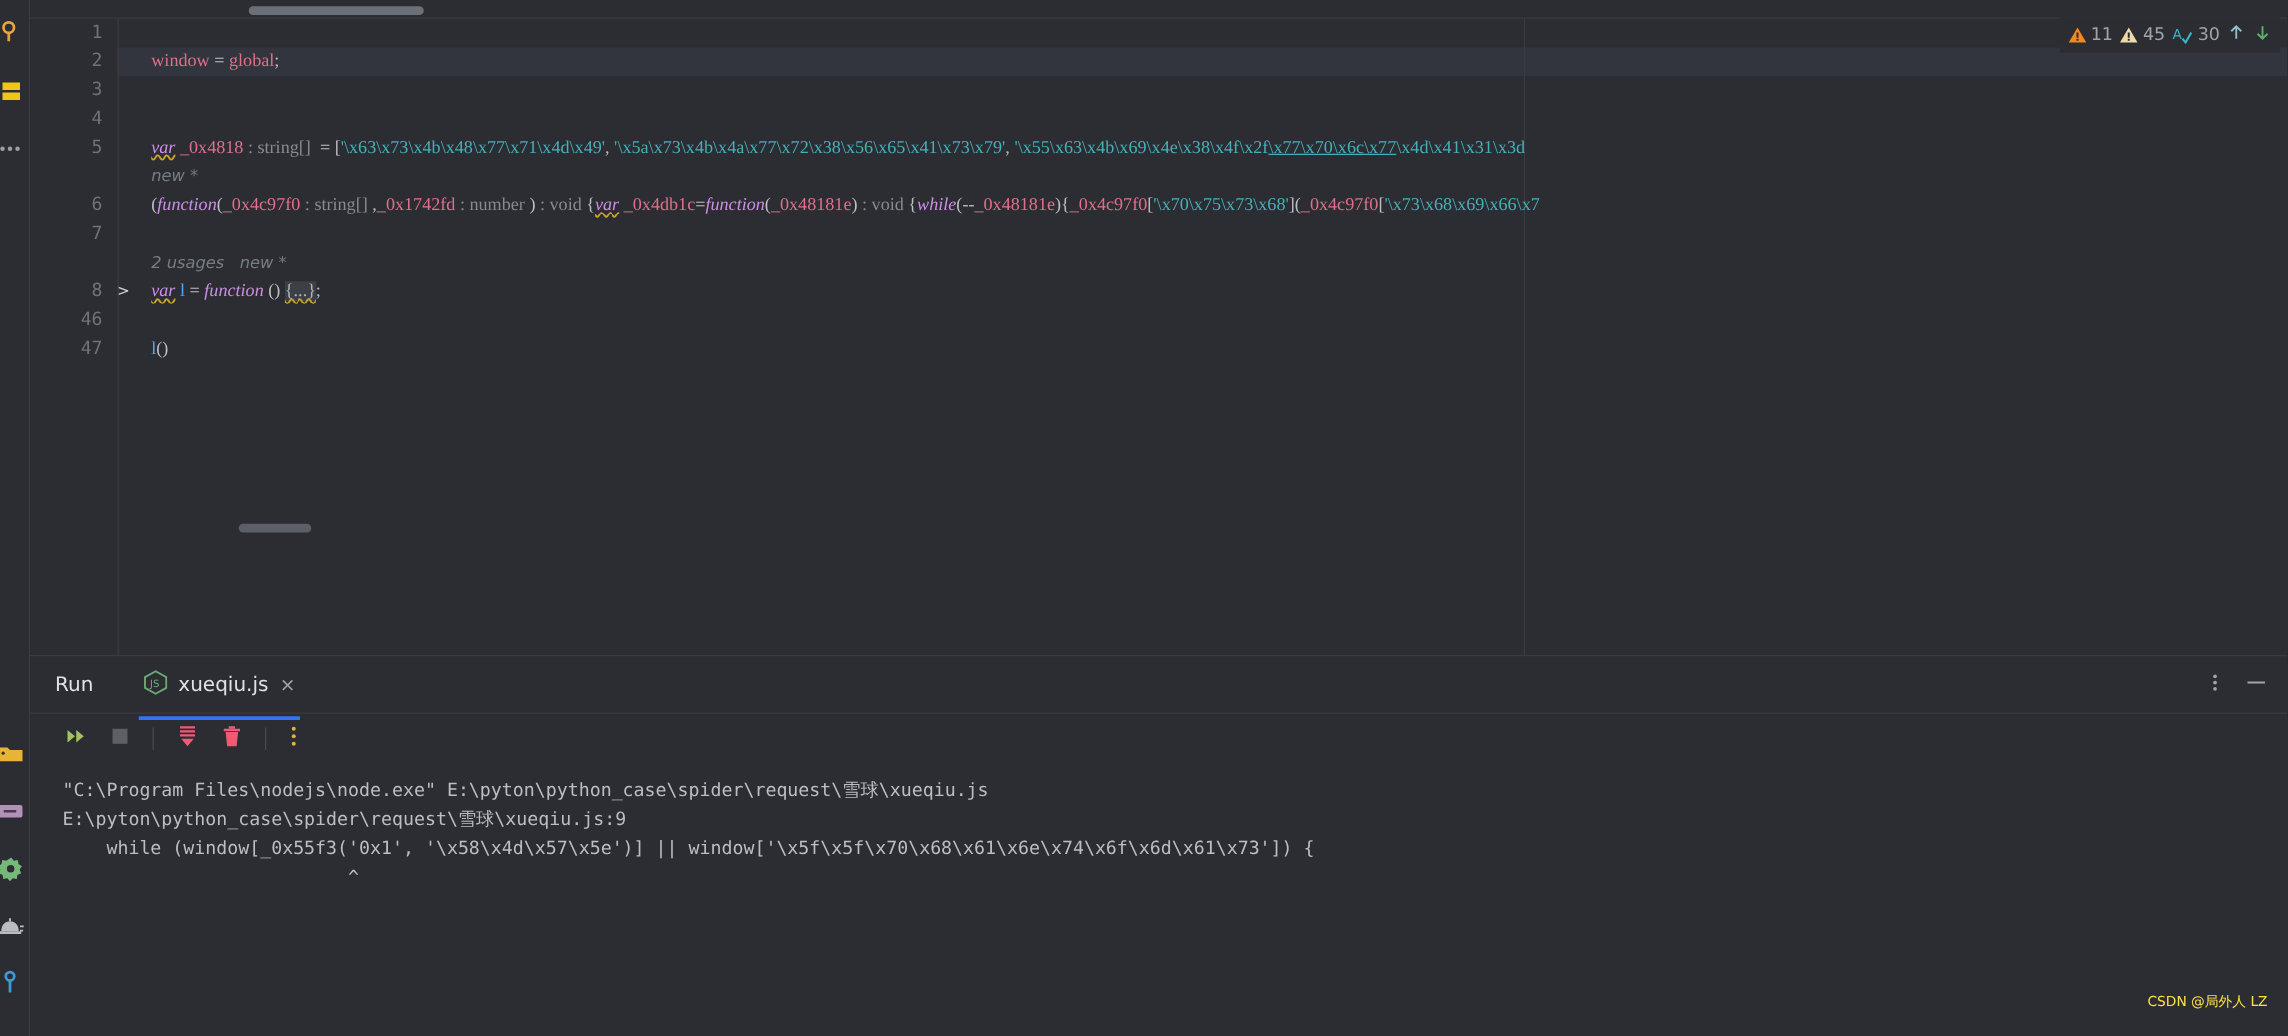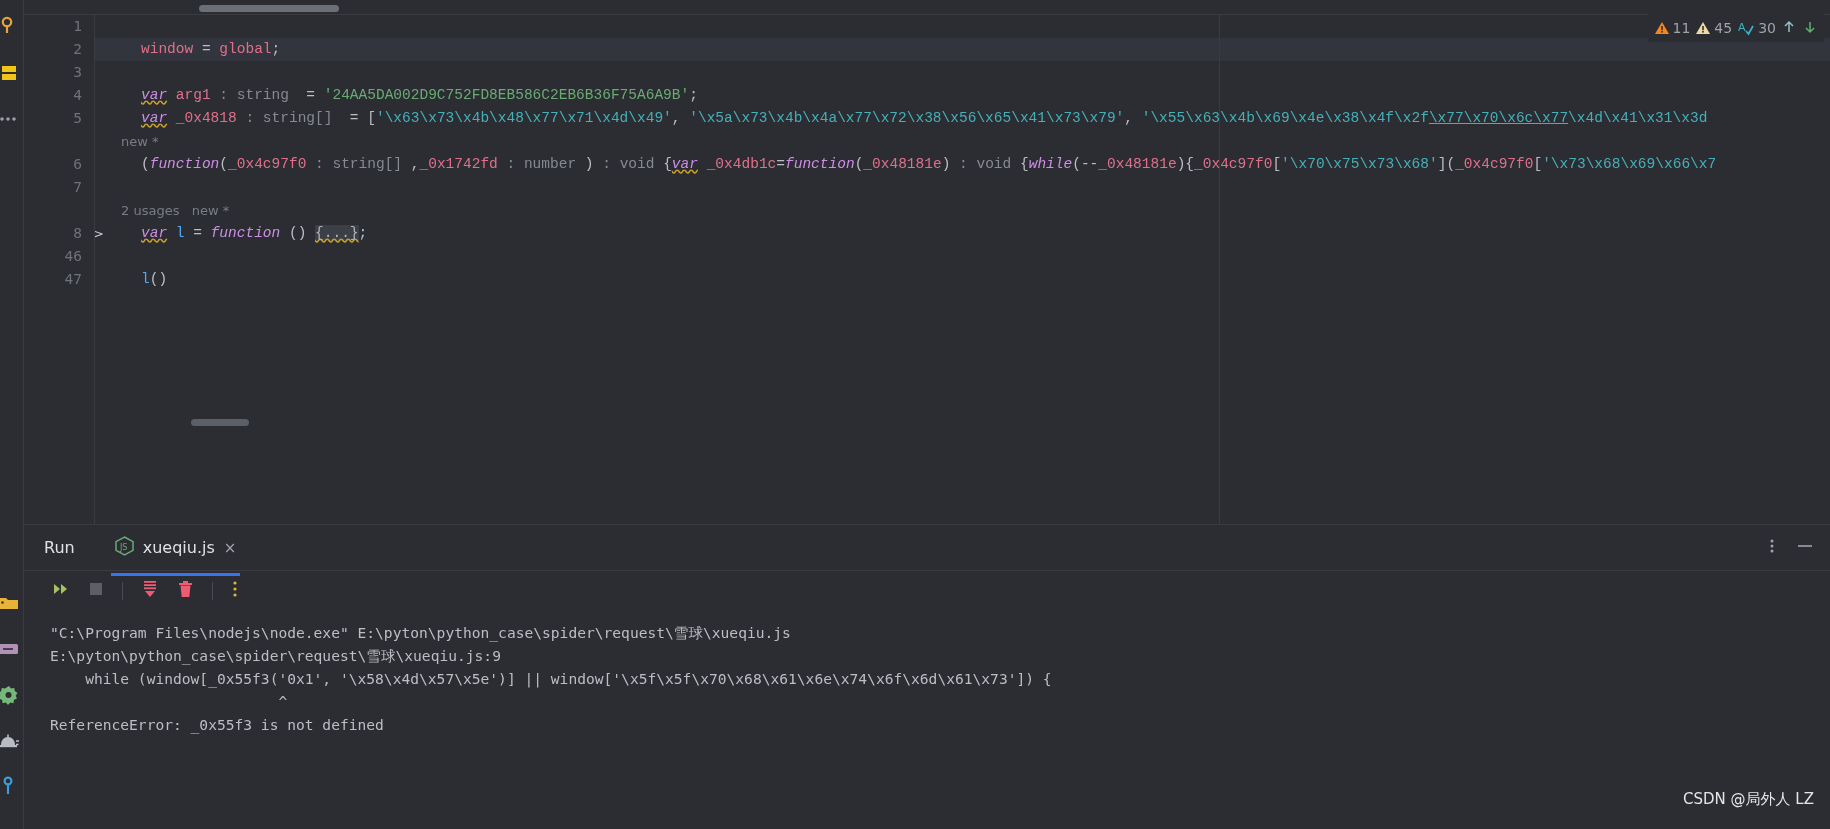--- a/index.html
+++ b/index.html
@@ -50,27 +50,27 @@
     position: absolute; right: 12px; width: 56px; text-align: right;
     color: #6e7279; font-family: "DejaVu Sans Mono", monospace; font-size: 14.5px;
     line-height: 23px;
   }
   .foldarrow {
     position: absolute; right: -10px; color: #c8ccd4; font-size: 13px;
     line-height: 23px; font-family: "DejaVu Sans", sans-serif;
   }
   .cline {
     position: absolute; left: 26px; white-space: pre;
-    font-family: Liberation Mono, monospace; font-size: 14.5px;
-    line-height: 23px; color: #bcbec4; margin-left: 20px;
+    font-family: Liberation Serif, serif; font-size: 14.5px;
+    line-height: 23px; color: #bcbec4;
   }
   .hint {
     position: absolute; left: 26px; white-space: pre;
     font-family: "DejaVu Sans", sans-serif; font-size: 13px;
-    line-height: 23px; color: #787d85;
+    line-height: 23px; color: #787d85; font-style: italic;
   }
   
   .t-kw   { color: #cf8ee6; font-style: italic; border-bottom: 0; }
   .t-var  { color: #e0708a; }
   .t-str  { color: #6aab73; }
   .t-esc  { color: #45b0b8; }
   .t-type { color: #868a91; }
   .t-fn   { color: #cf8ee6; font-style: italic; }
   .t-id   { color: #56a8f5; }
   .t-plain{ color: #bcbec4; }
@@ -140,21 +140,21 @@
     padding: 10px 0 0 26px; overflow: hidden;
   }
   .cl {
     white-space: pre; font-family: "DejaVu Sans Mono", monospace;
     font-size: 14.6px; line-height: 23px; color: #bcbec4;
   }
   .cl.err { color: #bcbec4; }
   .cl.caret { color: #bcbec4; }
   .watermark {
     position: absolute; right: 16px; bottom: 20px;
-    color: #e5e5e5; font-size: 15px; font-family: "DejaVu Sans", sans-serif;
+    color: #fde047; font-size: 11px; font-family: "DejaVu Sans", sans-serif;
     z-index: 6;
   }
 </style>
 </head>
 <body>
 
 <div class="app">
 
   <div class="toolstrip">
     <div class="strip-icon" style="top:14px">
@@ -230,21 +230,20 @@
         <div class="foldarrow" style="top:207px">&gt;</div>
         <div class="lnum" style="top:230px">46</div>
         <div class="lnum" style="top:253px">47</div>
       </div>
 
       <div class="code-pane">
         <div class="minimap-split"></div>
 
         <div class="cline" style="top:23px"><span class="t-var">window</span><span class="t-plain"> = </span><span class="t-var">global</span><span class="t-plain">;</span></div>
 
-        <div class="cline" style="top:69px"><span class="t-kw squig">var</span><span class="t-plain"> </span><span class="t-var">arg1</span><span class="t-type"> : string </span><span class="t-plain"> = </span><span class="t-str">'24AA5DA002D9C752FD8EB586C2EB6B36F75A6A9B'</span><span class="t-plain">;</span></div>
 
         <div class="cline" style="top:92px"><span class="t-kw squig">var</span><span class="t-plain"> </span><span class="t-var">_0x4818</span><span class="t-type"> : string[] </span><span class="t-plain"> = [</span><span class="t-esc">'\x63\x73\x4b\x48\x77\x71\x4d\x49'</span><span class="t-plain">, </span><span class="t-esc">'\x5a\x73\x4b\x4a\x77\x72\x38\x56\x65\x41\x73\x79'</span><span class="t-plain">, </span><span class="t-esc">'\x55\x63\x4b\x69\x4e\x38\x4f\x2f</span><span class="t-esc ul-link">\x77\x70\x6c\x77</span><span class="t-esc">\x4d\x41\x31\x3d</span></div>
         <div class="hint" style="top:115px">new *</div>
 
         <div class="cline" style="top:138px"><span class="t-plain">(</span><span class="t-fn">function</span><span class="t-plain">(</span><span class="t-var">_0x4c97f0</span><span class="t-type"> : string[] </span><span class="t-plain">,</span><span class="t-var">_0x1742fd</span><span class="t-type"> : number </span><span class="t-plain">) </span><span class="t-type">: void </span><span class="t-plain">{</span><span class="t-kw squig">var</span><span class="t-plain"> </span><span class="t-var">_0x4db1c</span><span class="t-plain">=</span><span class="t-fn">function</span><span class="t-plain">(</span><span class="t-var">_0x48181e</span><span class="t-plain">) </span><span class="t-type">: void </span><span class="t-plain">{</span><span class="t-fn">while</span><span class="t-plain">(--</span><span class="t-var">_0x48181e</span><span class="t-plain">){</span><span class="t-var">_0x4c97f0</span><span class="t-plain">[</span><span class="t-esc">'\x70\x75\x73\x68'</span><span class="t-plain">](</span><span class="t-var">_0x4c97f0</span><span class="t-plain">[</span><span class="t-esc">'\x73\x68\x69\x66\x7</span></div>
 
         <div class="hint" style="top:184px">2 usages   new *</div>
 
         <div class="cline" style="top:207px"><span class="t-kw squig">var</span><span class="t-plain"> </span><span class="t-id">l</span><span class="t-plain"> = </span><span class="t-fn">function</span><span class="t-plain"> () </span><span class="fold-badge">{...}</span><span class="t-plain">;</span></div>
 
@@ -359,19 +358,18 @@
           </svg>
       </span>
     </div>
 
     <div class="console">
       <div class="cl">"C:\Program Files\nodejs\node.exe" E:\pyton\python_case\spider\request\雪球\xueqiu.js</div>
       <div class="cl">E:\pyton\python_case\spider\request\雪球\xueqiu.js:9</div>
       <div class="cl">    while (window[_0x55f3('0x1', '\x58\x4d\x57\x5e')] || window['\x5f\x5f\x70\x68\x61\x6e\x74\x6f\x6d\x61\x73']) {</div>
       <div class="cl caret">                          ^</div>
       <div class="cl"></div>
-      <div class="cl err">ReferenceError: _0x55f3 is not defined</div>
     </div>
   </div>
 
   <div class="watermark">CSDN @局外人 LZ</div>
 
 </div>
 
 </body></html>

